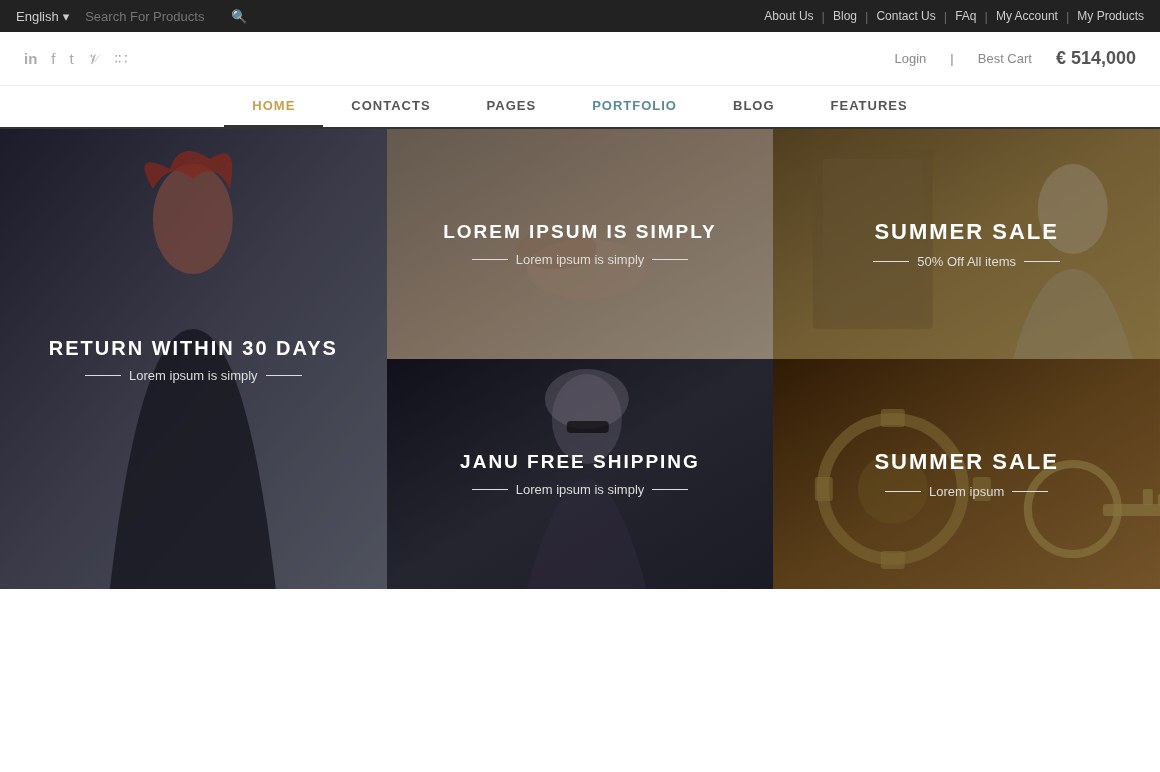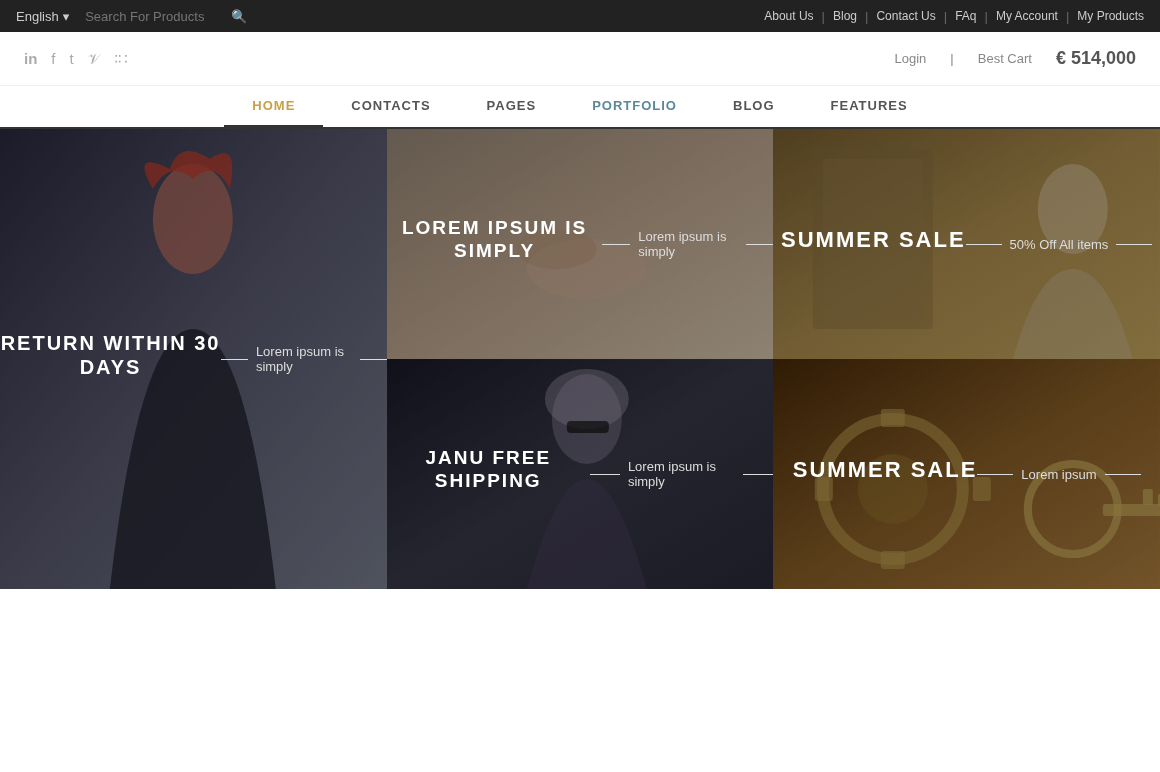--- a/index.html
+++ b/index.html
@@ -101,21 +101,21 @@
       cursor: pointer;
     }
     .grid-item.large {
       grid-row: span 2;
     }
     .grid-overlay {
       position: absolute;
       top: 0; left: 0; right: 0; bottom: 0;
       background: rgba(0,0,0,0.35);
       display: flex;
-      flex-direction: row;
+      flex-direction: column;
       align-items: center;
       justify-content: center;
       color: #fff;
     }
     .grid-title {
       font-size: 22px;
       font-weight: bold;
       letter-spacing: 2px;
       text-align: center;
       text-transform: uppercase;

